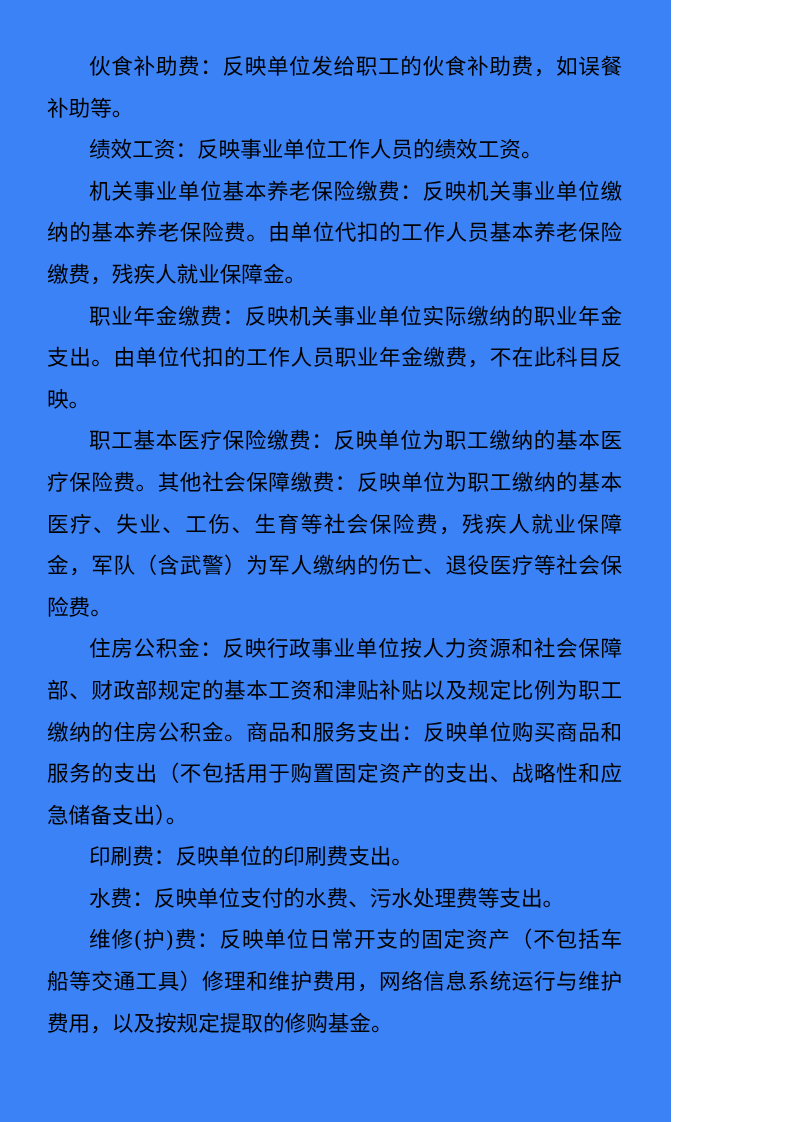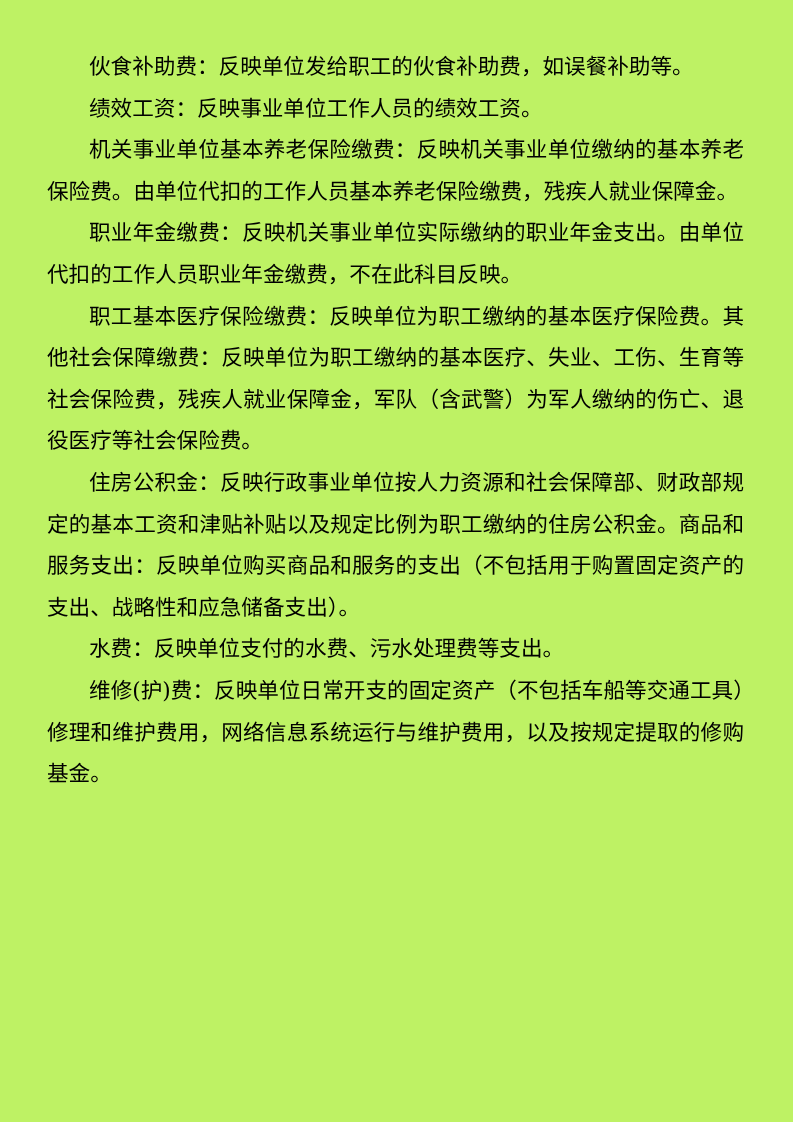--- a/index.html
+++ b/index.html
@@ -2,23 +2,23 @@
 <html lang="zh-CN"><head>
 <meta charset="utf-8">
 <style>
   html, body {
     margin: 0;
     padding: 0;
     background: #ffffff;
   }
   .page {
     position: relative;
-    width: 793px;
+    width: 671px;
     height: 1122px;
-    background: #bef264;
+    background: #3b82f6;
     box-sizing: border-box;
     padding: 46px 49px 20px 47px;
     overflow: hidden;
   }
   .para {
     margin: 0;
     padding: 0;
     font-family: "DejaVu Serif", "Liberation Serif", serif;
     font-size: 21.6px;
     line-height: 41.6px;
@@ -31,15 +31,16 @@
 </head>
 <body>
 
 <div class="page">
   <p class="para">伙食补助费：反映单位发给职工的伙食补助费，如误餐补助等。</p>
   <p class="para">绩效工资：反映事业单位工作人员的绩效工资。</p>
   <p class="para">机关事业单位基本养老保险缴费：反映机关事业单位缴纳的基本养老保险费。由单位代扣的工作人员基本养老保险缴费，残疾人就业保障金。</p>
   <p class="para">职业年金缴费：反映机关事业单位实际缴纳的职业年金支出。由单位代扣的工作人员职业年金缴费，不在此科目反映。</p>
   <p class="para">职工基本医疗保险缴费：反映单位为职工缴纳的基本医疗保险费。其他社会保障缴费：反映单位为职工缴纳的基本医疗、失业、工伤、生育等社会保险费，残疾人就业保障金，军队（含武警）为军人缴纳的伤亡、退役医疗等社会保险费。</p>
   <p class="para">住房公积金：反映行政事业单位按人力资源和社会保障部、财政部规定的基本工资和津贴补贴以及规定比例为职工缴纳的住房公积金。商品和服务支出：反映单位购买商品和服务的支出（不包括用于购置固定资产的支出、战略性和应急储备支出）。</p>
+  <p class="para">印刷费：反映单位的印刷费支出。</p>
   <p class="para">水费：反映单位支付的水费、污水处理费等支出。</p>
   <p class="para">维修(护)费：反映单位日常开支的固定资产（不包括车船等交通工具）修理和维护费用，网络信息系统运行与维护费用，以及按规定提取的修购基金。</p>
 </div>
 
 </body></html>

